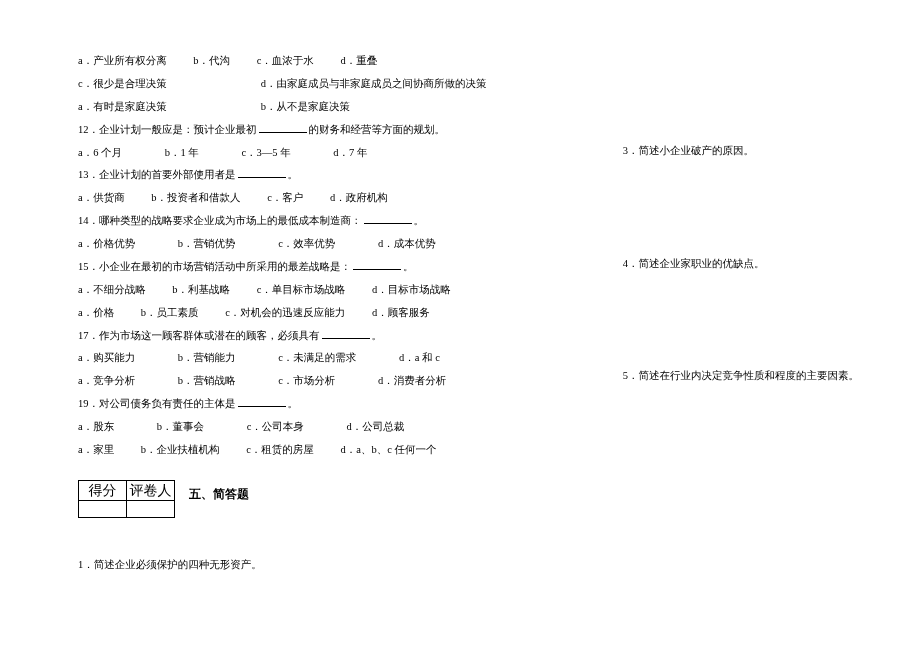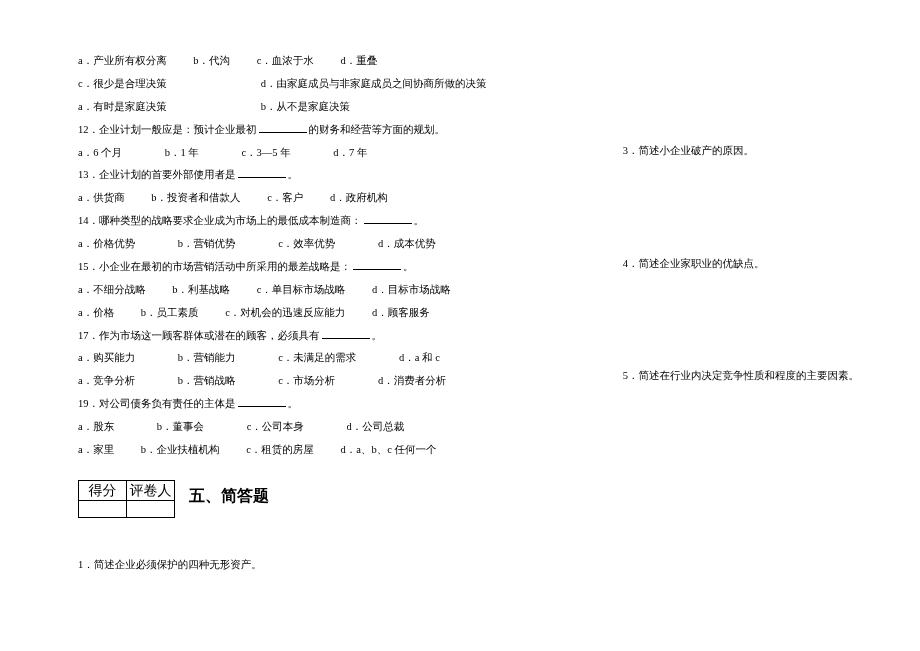--- a/index.html
+++ b/index.html
@@ -46,23 +46,23 @@
     }
     .score-table td {
       border: 1px solid #000;
       width: 48px;
       height: 17px;
       font-size: 14px;
       text-align: center;
       vertical-align: middle;
     }
     .section-title {
-      font-family: Liberation Mono, monospace;
+      font-family: Liberation Sans, sans-serif;
       font-weight: bold;
-      font-size: 16px;
+      font-size: 12px;
       text-align: right;
     }
     .section-block {
       margin-top: 16px;
       overflow: hidden;
     }
     .section-title-wrap {
       padding-top: 12px;
     }
     .right-q {

